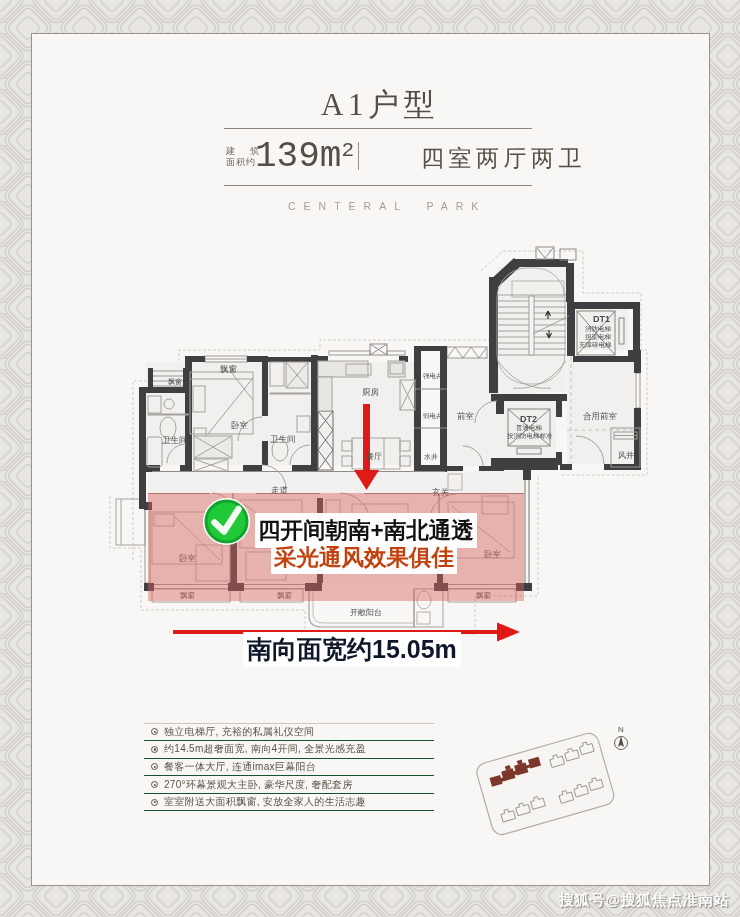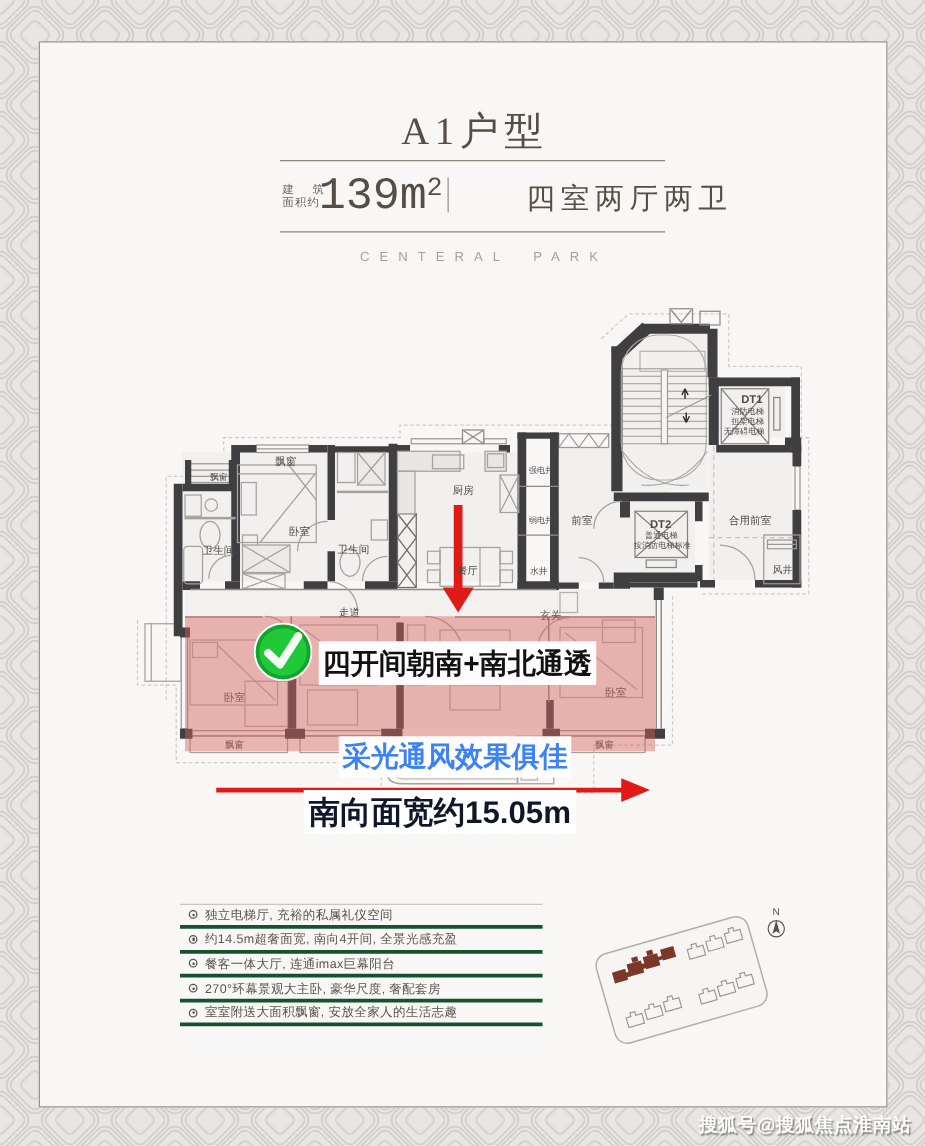--- a/index.html
+++ b/index.html
@@ -483,31 +483,31 @@
 <div class="abs" style="left:148px;top:493px;width:376px;height:108px;background:rgba(217,95,90,0.44);"></div>
 
 <svg class="abs" style="left:203px;top:498px;" width="47" height="47" viewBox="0 0 47 47">
   <circle cx="23.5" cy="23.5" r="22.5" fill="none" stroke="#ffffff" stroke-width="2"></circle>
   <circle cx="23.5" cy="23.5" r="20.5" fill="#1fc937" stroke="#12a52d" stroke-width="3"></circle>
   <path d="M11.5 24.5 L21 33.5 L35.5 11" stroke="#f4fbf2" stroke-width="6.5" stroke-linecap="round" stroke-linejoin="round" fill="none"></path>
 </svg>
 
 <div class="abs" style="left:255px;top:513px;background:rgba(255,255,255,0.96);padding:2px 3px;font-size:22.5px;font-weight:bold;color:#111;letter-spacing:0px;text-align:center;">四开间朝南+南北通透</div>
 
-<div class="abs" style="left:271px;top:541px;background:rgba(255,255,255,0.96);padding:1px 3px;font-size:22.5px;font-weight:bold;color:#3b82f6;margin-top:48px;">采光通风效果俱佳</div>
+<div class="abs" style="left:271px;top:541px;background:rgba(255,255,255,0.96);padding:1px 3px;font-size:22.5px;font-weight:bold;color:#c2410c;">采光通风效果俱佳</div>
 
 <svg class="abs" style="left:170px;top:620px;" width="360" height="24" viewBox="0 0 360 24">
   <line x1="3" y1="12" x2="331" y2="12" stroke="#e01a16" stroke-width="3.8"></line>
   <path d="M327 2.5 L350 12 L327 21.5 Z" fill="#e01a16"></path>
 </svg>
 
 <div class="abs" style="left:243px;top:632px;background:#fff;padding:1px 4px;font-size:25px;font-weight:bold;color:#0f172a;">南向面宽约15.05m</div>
 
 <style>
-  .row{height:16.6px;border-bottom:3px solid #14532d;display:flex;align-items:center;
+  .row{height:16.6px;border-bottom:1px solid #14532d;display:flex;align-items:center;
        font-size:10px;color:#5a5348;letter-spacing:0.3px;white-space:nowrap;}
   .blt{display:inline-block;width:7px;height:7px;border-radius:50%;border:1.6px solid #5a5348;
        box-sizing:border-box;margin:0 6px 0 7px;flex:0 0 auto;position:relative;}
   .blt::after{content:"";position:absolute;left:50%;top:50%;transform:translate(-50%,-50%);width:2.2px;height:2.2px;border-radius:50%;background:#5a5348;}
 </style>
 <div id="list" class="abs" style="left:144px;top:722.5px;width:290px;border-top:1px solid #ccc6bf;">
   <div class="row"><span class="blt"></span>独立电梯厅, 充裕的私属礼仪空间</div>
   <div class="row"><span class="blt"></span>约14.5m超奢面宽, 南向4开间, 全景光感充盈</div>
   <div class="row"><span class="blt"></span>餐客一体大厅, 连通imax巨幕阳台</div>
   <div class="row"><span class="blt"></span>270°环幕景观大主卧, 豪华尺度, 奢配套房</div>

